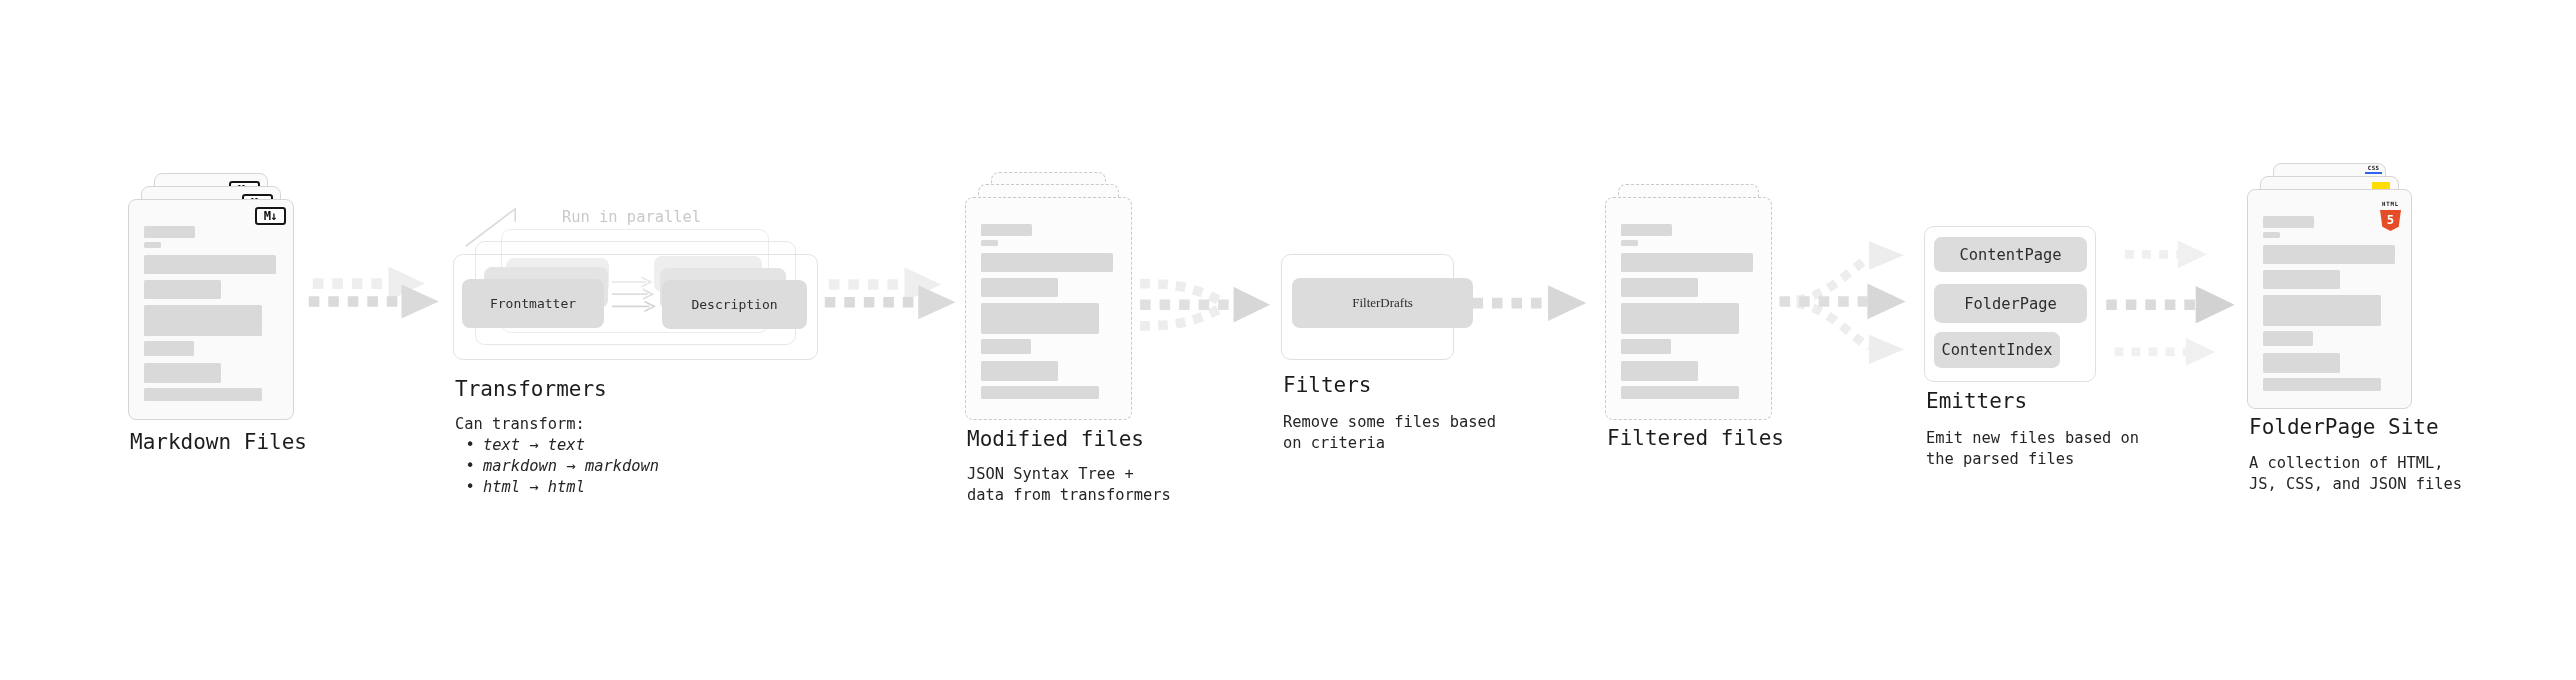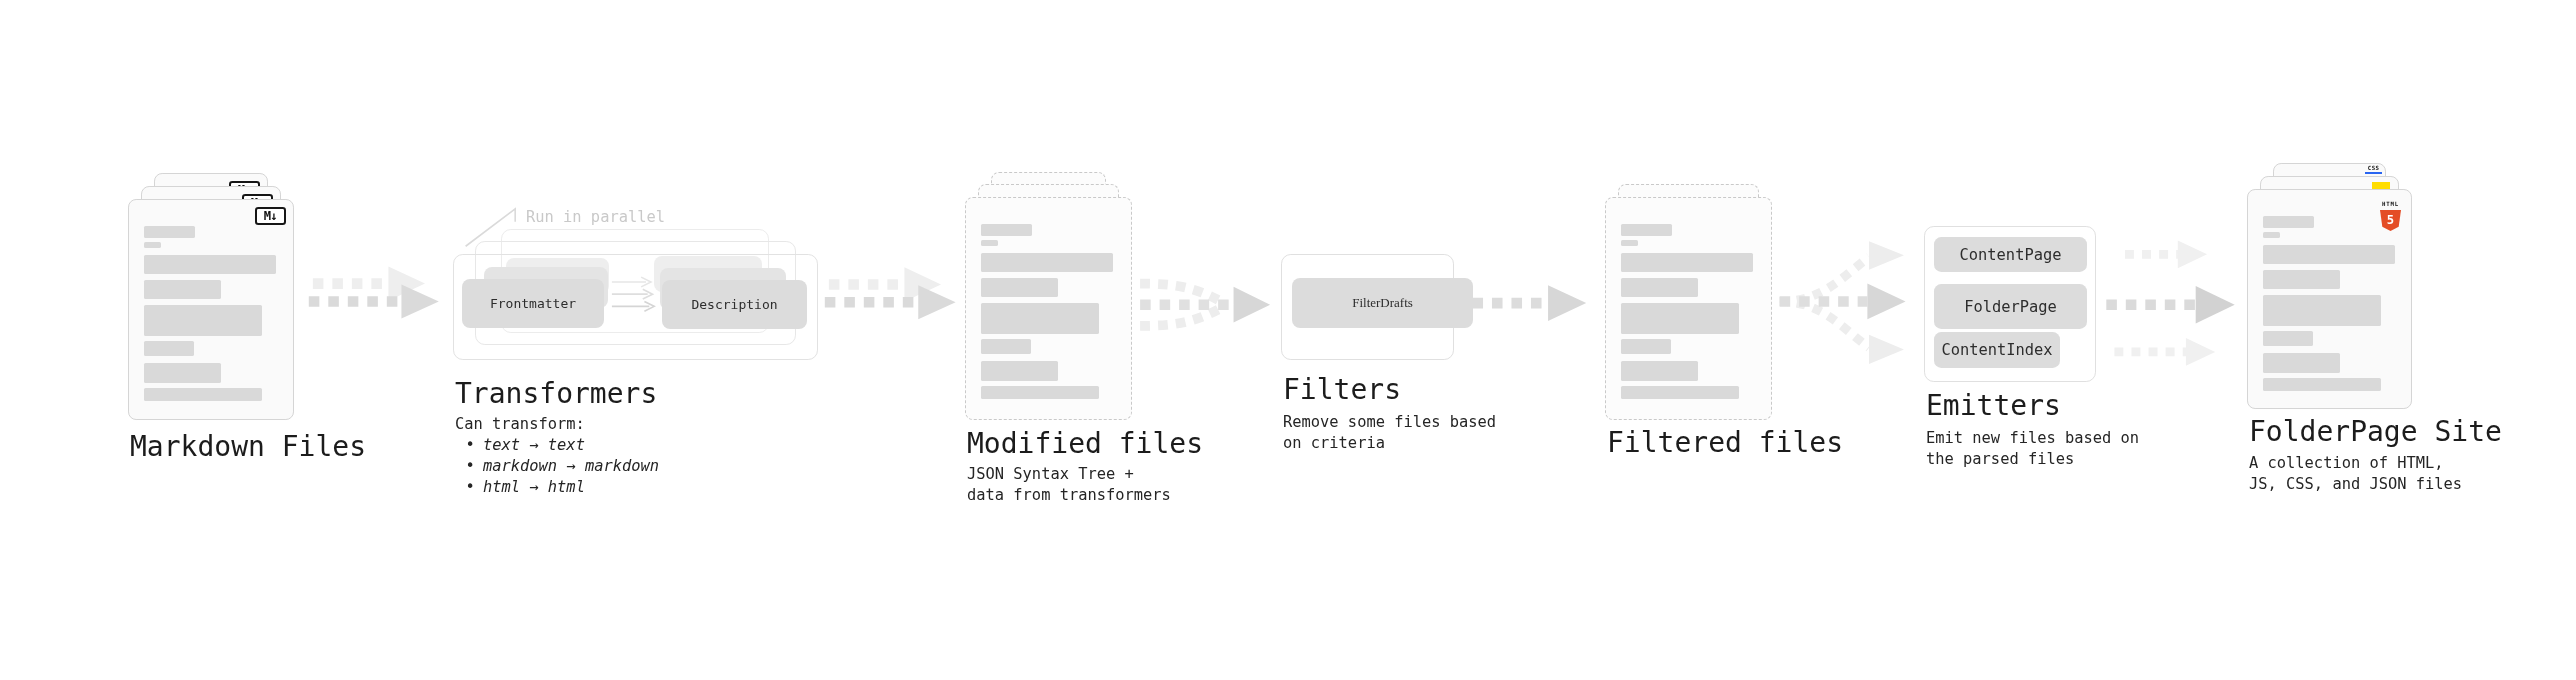--- a/index.html
+++ b/index.html
@@ -39,26 +39,26 @@
   
   .pill {
     position:absolute; border-radius:8.1px; background:#dcdcdc;
     display:flex; align-items:center; justify-content:center;
     font-size:13px; color:#2d2d2d; white-space:nowrap;
   }
   .pill.ghost1 { background:#e4e4e4; }
   .pill.ghost2 { background:#eeeeee; }
   .pill.small { font-size:15.4px; border-radius:7.3px; }
 
-  .h   { position:absolute; font-size:28px; font-weight:500; color:#1c1c1c; white-space:nowrap; }
+  .h   { position:absolute; font-size:21px; font-weight:500; color:#1c1c1c; white-space:nowrap; }
   .sub { position:absolute; font-size:15.4px; line-height:21px; color:#252525; white-space:nowrap; }
   .bullet-line { padding-left:10.6px;font-style:italic; }
   .bullet-dot  { display:inline-block; margin-right:8.1px; }
 
-  .callout-text { position:absolute; font-size:15.4px; color:#c9c9c9; white-space:nowrap; }
+  .callout-text { position:absolute; font-size:15.4px; color:#c9c9c9; white-space:nowrap;margin-left:36px; }
 
   
   .badge-css { position:absolute; top:1.6px; right:3.3px; width:16.3px; text-align:center; }
   .badge-css .css-txt { display:block; font-size:5.7px; font-weight:700; color:#111; line-height:5.7px; letter-spacing:0.4px; }
   .badge-css .css-bar { display:block; height:2.4px; margin-top:0.8px; background:#2965f1; }
   .badge-js  { position:absolute; top:4.9px; right:8.1px; width:18px; height:9.8px; background:#ffdd00; }
   .badge-html5 { position:absolute; top:4.1px; right:9px; width:23px; text-align:center; }
   .badge-html5 .html5-word { font-size:5.7px; font-weight:800; letter-spacing:0.8px; color:#111; line-height:6.5px; }
   .badge-html5 .html5-shield {
     width:21px; height:21px; margin:0.8px auto 0;
@@ -211,21 +211,21 @@
         <i class="bar b5"></i>
         <i class="bar b6"></i>
         <i class="bar b7"></i>
         <i class="bar b8"></i>
     </div>
   </div>
   <div class="h" style="left:1607px;top:426px;">Filtered files</div>
 
   <div class="obox" style="left:1924px;top:226px;width:172px;height:156px;border-color:#e0e0e0;"></div>
   <div class="pill small" style="left:1934px;top:237px;width:153px;height:35px;">ContentPage</div>
-  <div class="pill small" style="left:1934px;top:284px;width:153px;height:45px;">FolderPage</div>
+  <div class="pill small" style="left:1934px;top:284px;width:153px;height:39px;">FolderPage</div>
   <div class="pill small" style="left:1934px;top:332px;width:126px;height:36px;">ContentIndex</div>
   <div class="h" style="left:1926px;top:389px;">Emitters</div>
   <div class="sub" style="left:1926px;top:428px;">
     <div>Emit new files based on</div>
     <div>the parsed files</div>
   </div>
 
   <div>
     <div class="doc solid" style="left:2273px;top:163px;width:113px;height:220px;">
       <span class="badge-css">

